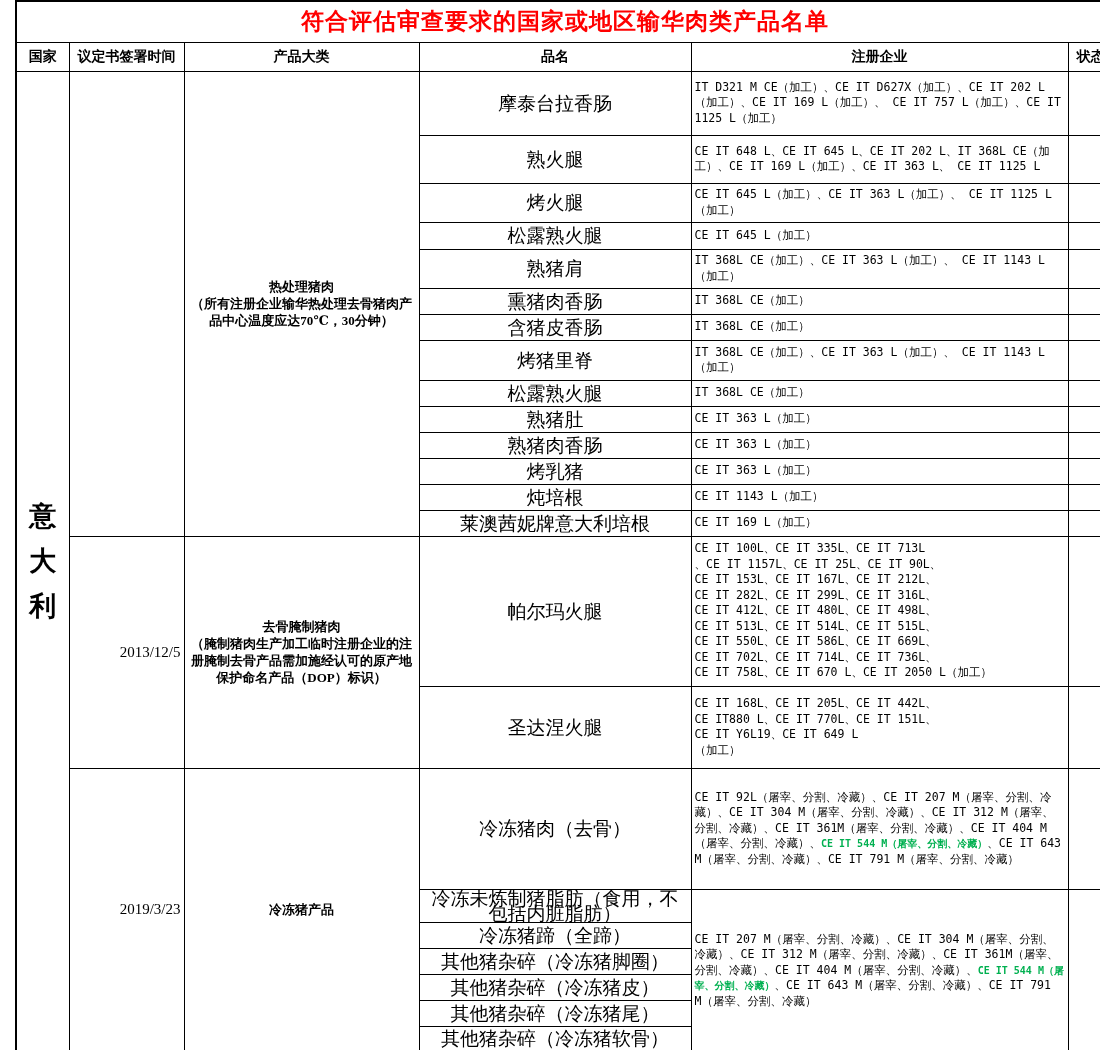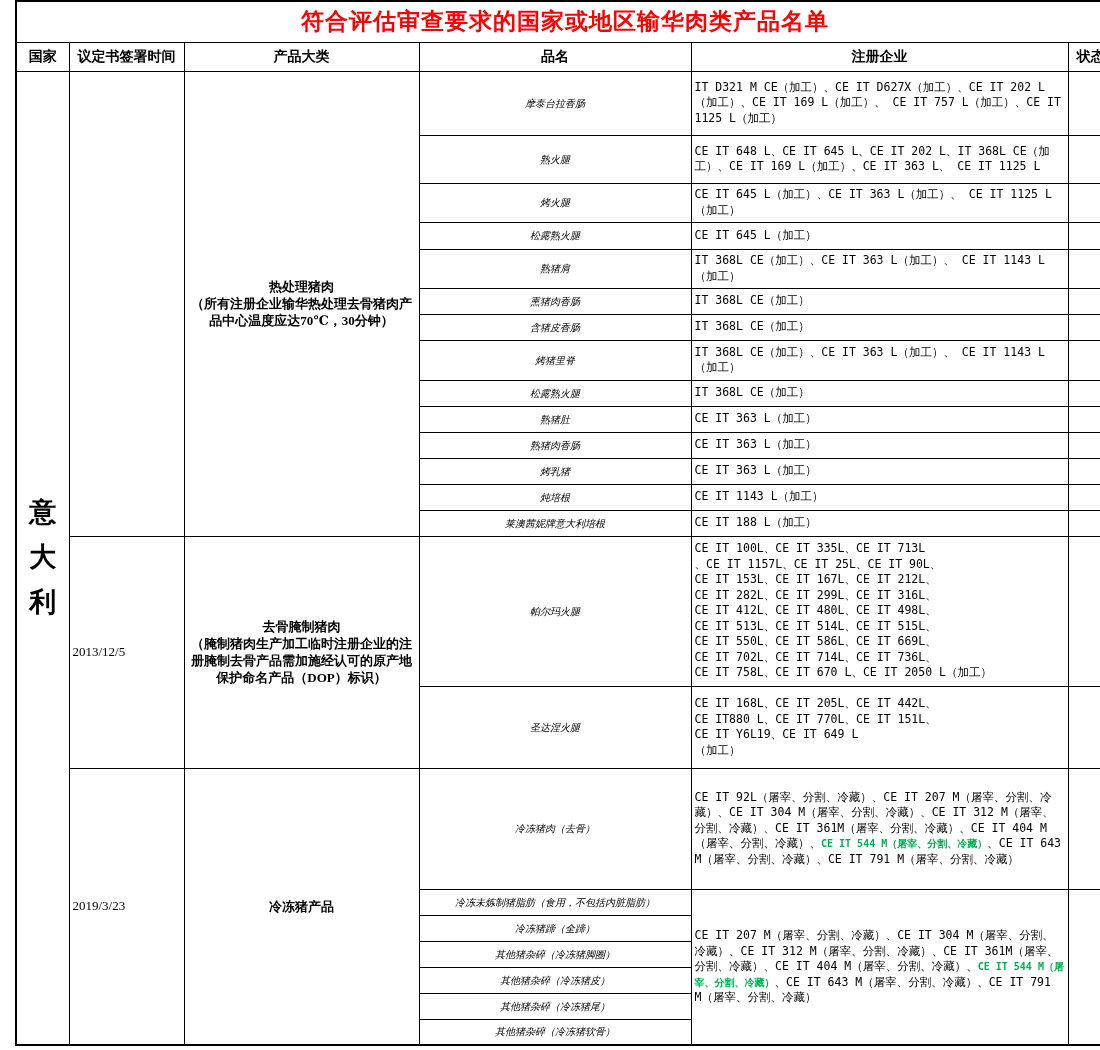--- a/index.html
+++ b/index.html
@@ -44,40 +44,39 @@
     vertical-align:middle;
     text-align:center;
   }
   td.country .cchar{
     display:block;
     font-size:27px;
     font-weight:bold;
     line-height:45px;
   }
   td.date{
-    text-align:left;
-    vertical-align:middle;
-    font-size:13px;
+    text-align:right;
+    vertical-align:middle;
+    font-size:15px;
   }
   td.category{
     text-align:center;
     vertical-align:middle;
     font-size:13px;
     white-space:pre-line;
     line-height:17px;
     padding:1px 5px;
     font-weight:bold;
   }
   td.product{
     text-align:center;
     vertical-align:middle;
-    font-size:10px;
+    font-size:19px;
     line-height:15px;
     padding:1px 2px;
-    font-style:italic;
   }
   td.ent{
     font-family:"DejaVu Sans Mono","Liberation Mono",monospace;
     font-size:11.5px;
     line-height:15.5px;
     text-align:left;
     vertical-align:middle;
     white-space:pre-wrap;
     word-break:break-word;
     padding:1px 4px;
@@ -183,21 +182,21 @@
           <td class="ent"><span>CE IT 363 L（加工）</span></td>
           <td class="status"></td>
         </tr>
         <tr style="height: 26px;">
           <td class="product">炖培根</td>
           <td class="ent"><span>CE IT 1143 L（加工）</span></td>
           <td class="status"></td>
         </tr>
         <tr style="height: 26px;">
           <td class="product">莱澳茜妮牌意大利培根</td>
-          <td class="ent"><span>CE IT 188 L（加工）</span></td>
+          <td class="ent"><span>CE IT 169 L（加工）</span></td>
           <td class="status"></td>
         </tr>
         <tr style="height: 150px;">
           <td class="date" rowspan="2">2013/12/5</td>
           <td class="category" rowspan="2">去骨腌制猪肉
 （腌制猪肉生产加工临时注册企业的注册腌制去骨产品需加施经认可的原产地保护命名产品（DOP）标识）</td>
           <td class="product">帕尔玛火腿</td>
           <td class="ent"><span>CE IT 100L、CE IT 335L、CE IT 713L
 、CE IT 1157L、CE IT 25L、CE IT 90L、
 CE IT 153L、CE IT 167L、CE IT 212L、

